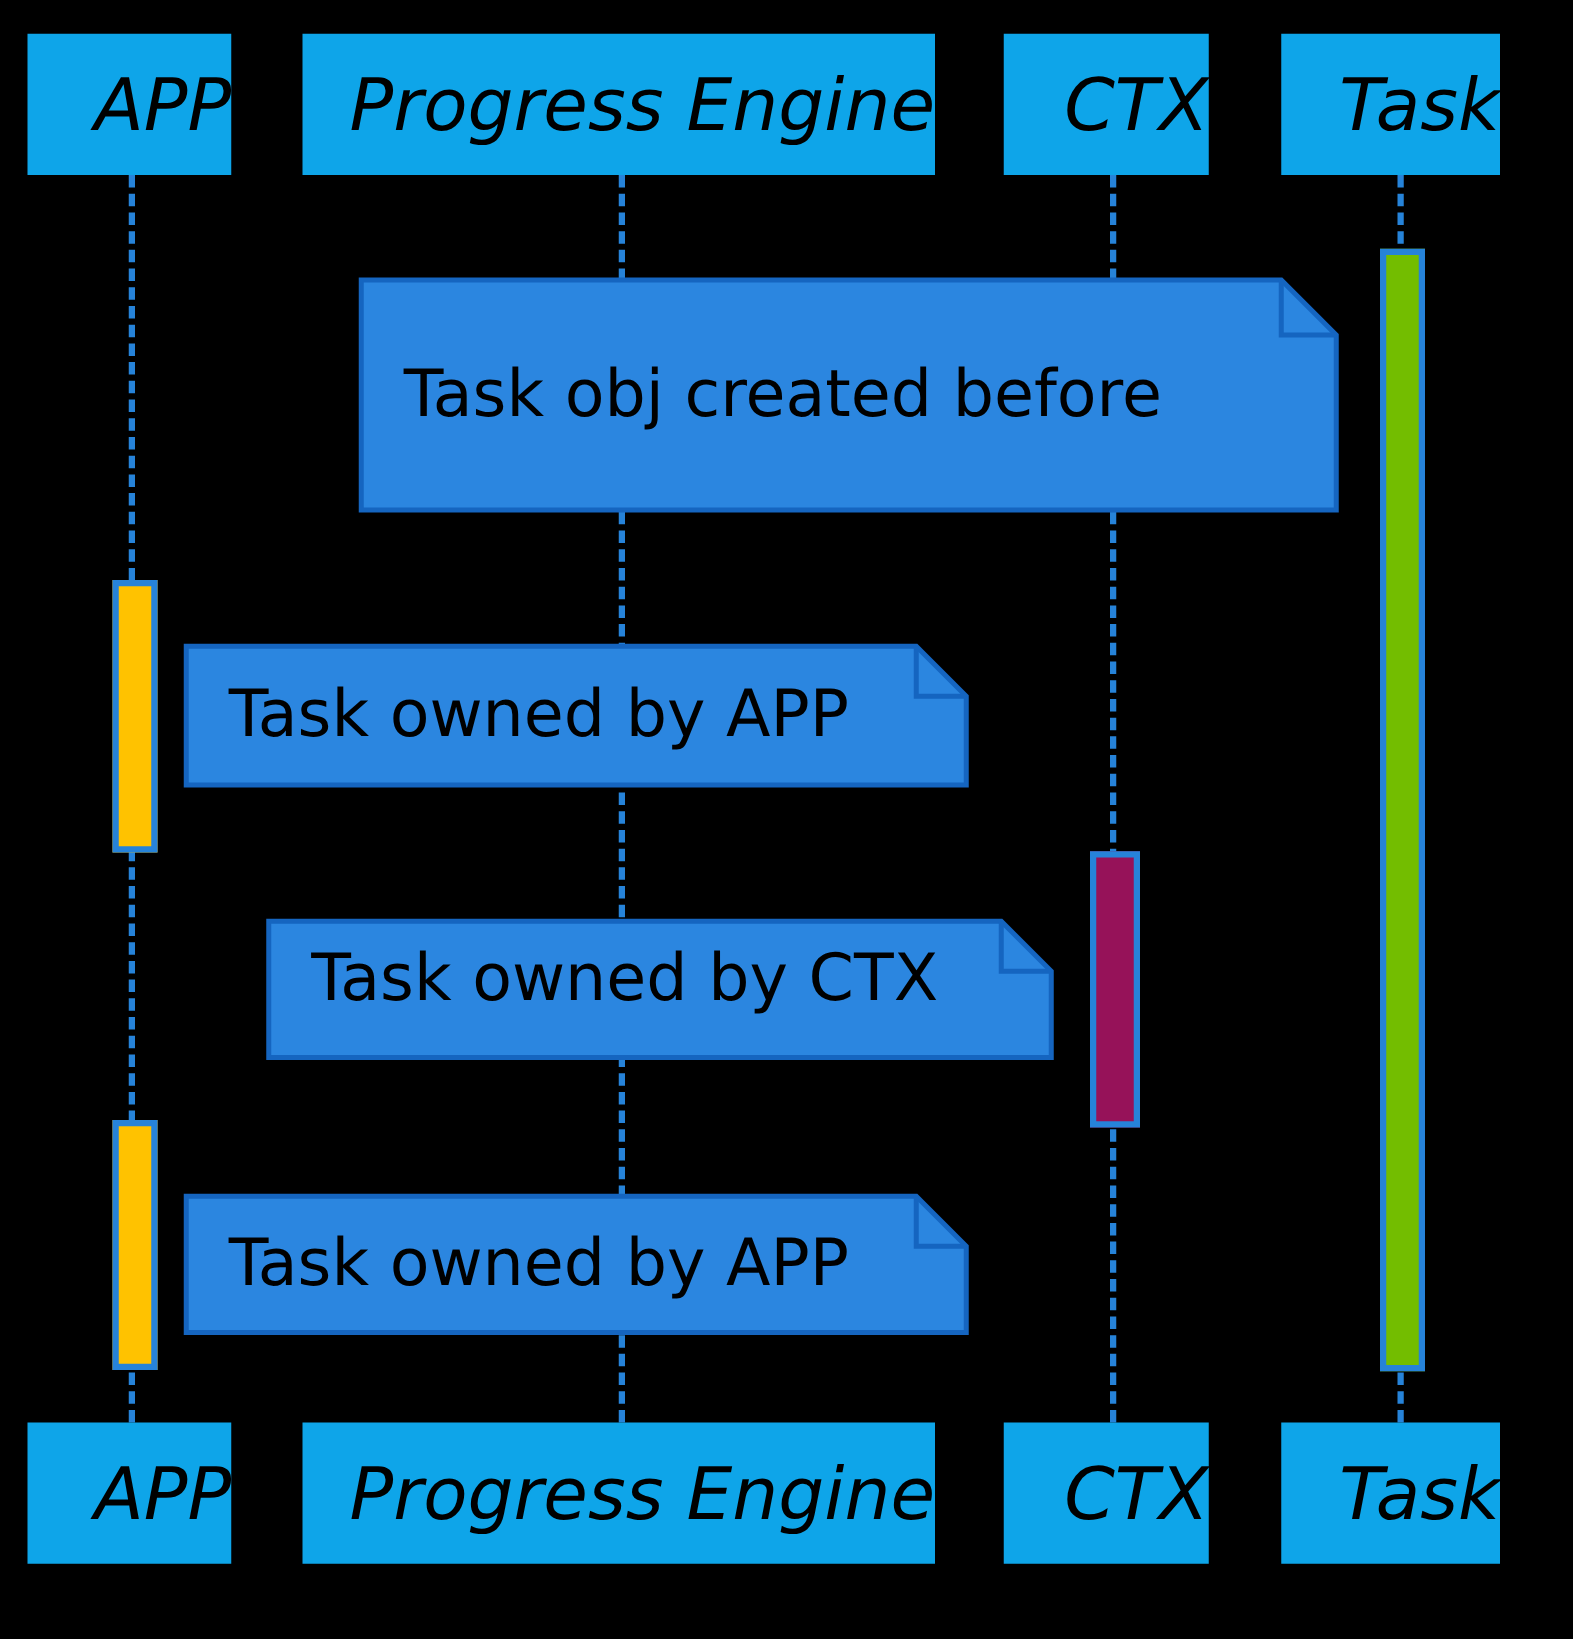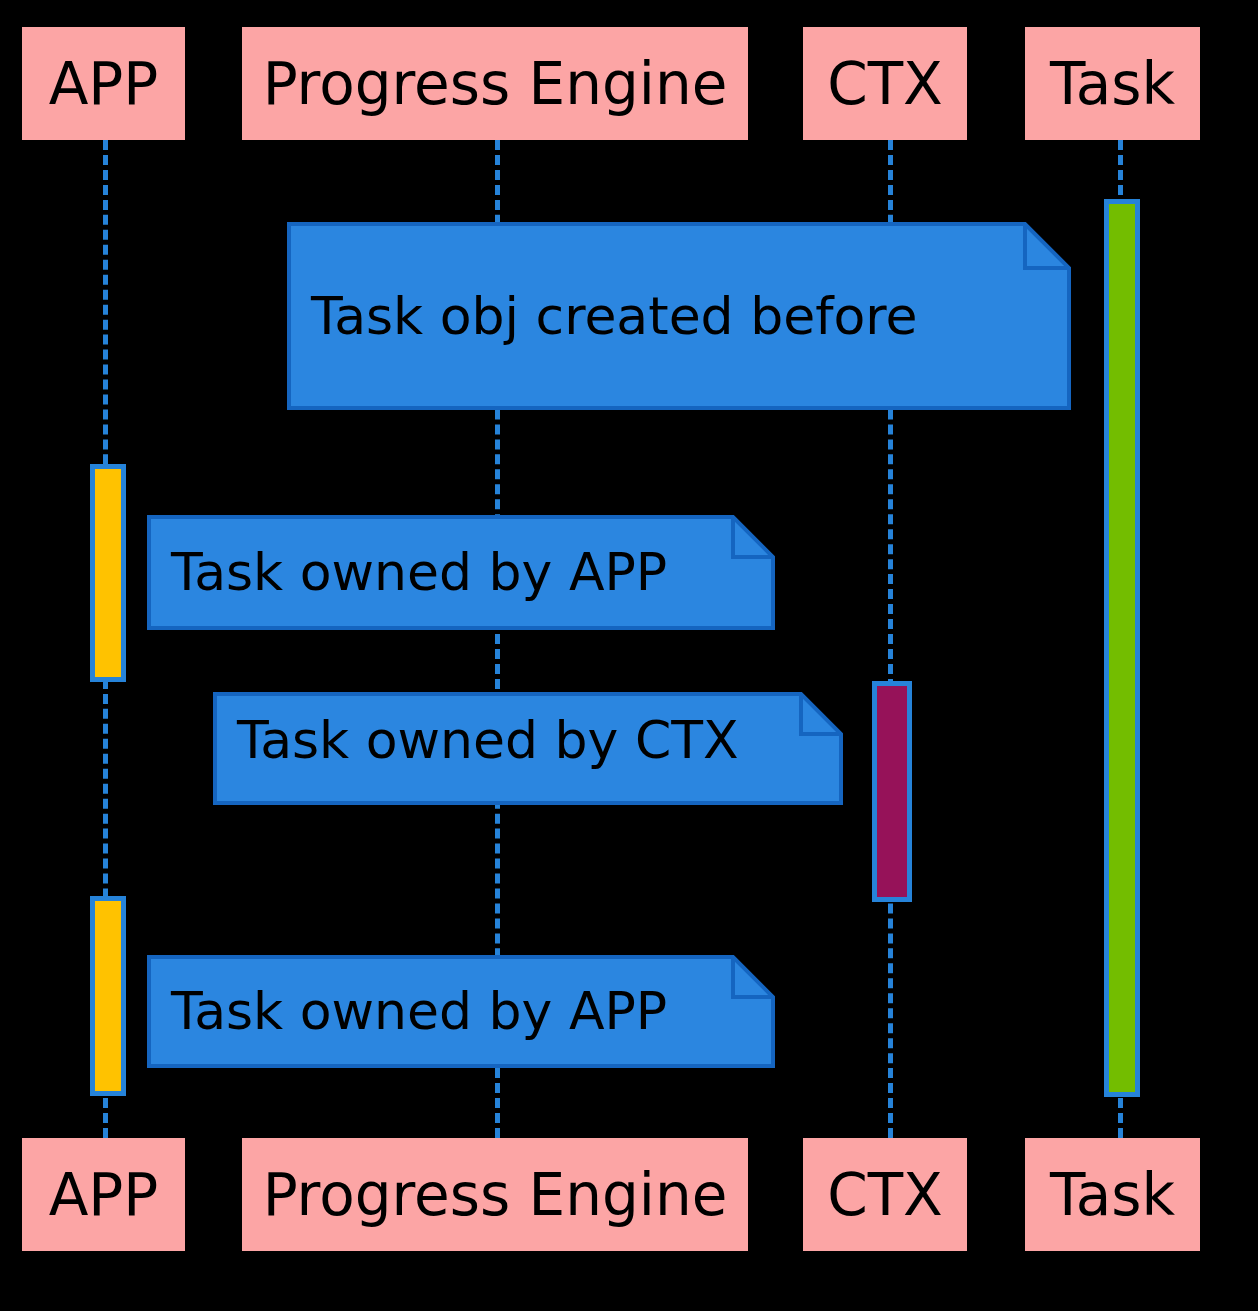--- a/index.html
+++ b/index.html
@@ -15,31 +15,32 @@
     position: relative;
     width: 1258px;
     height: 1311px;
     background: #000000;
     overflow: hidden;
   }
 
   
   .participant-box {
     position: absolute;
-    background: #fca5a5;
+    background: #0ea5e9;
     border: none;
     box-sizing: border-box;
     display: flex;
     align-items: center;
-    justify-content: center;
+    justify-content: flex-end;
     color: #000000;
     font-size: 58px;
     line-height: 1;
     letter-spacing: 0px;
     white-space: nowrap;
+    font-style: italic;
   }
 
   
   .lifeline {
     position: absolute;
     width: 0;
     border-left: 5px dashed #2683D9;
   }
 
   
@@ -59,21 +60,21 @@
   }
   .note-text {
     position: absolute;
     inset: 0;
     display: flex;
     flex-direction: column;
     justify-content: center;
     color: #000000;
     font-size: 52px;
     line-height: 1.28;
-    padding-left: 24px;
+    padding-left: 36px;
     padding-right: 24px;
     box-sizing: border-box;
     white-space: pre;
   }
   .note-line { display: block; }
 
   .note svg {
     position: absolute;
     top: 0; left: 0;
     overflow: visible;
@@ -123,21 +124,21 @@
   <div class="note" style="left:147px; top:515px; width:628px; height:115px;">
     <svg width="628" height="115" viewBox="0 0 628 115">
       <path d="M 2 2 L 586 2 L 626 42 L 626 113 L 2 113 Z" fill="#2B86E0" stroke="#1565C0" stroke-width="4" stroke-linejoin="miter"></path>
       <path d="M 586 2 L 586 42 L 626 42" fill="none" stroke="#1565C0" stroke-width="4" stroke-linejoin="miter"></path>
     </svg>
     <div class="note-text">
       <span class="note-line">Task owned by APP</span>
     </div>
   </div>
 
-  <div class="note" style="left:213px; top:692px; width:630px; height:97px;">
+  <div class="note" style="left:213px; top:735px; width:630px; height:97px;">
     <svg width="630" height="113" viewBox="0 0 630 113">
       <path d="M 2 2 L 588 2 L 628 42 L 628 111 L 2 111 Z" fill="#2B86E0" stroke="#1565C0" stroke-width="4" stroke-linejoin="miter"></path>
       <path d="M 588 2 L 588 42 L 628 42" fill="none" stroke="#1565C0" stroke-width="4" stroke-linejoin="miter"></path>
     </svg>
     <div class="note-text">
       <span class="note-line">Task owned by CTX</span>
     </div>
   </div>
 
   <div class="note" style="left:147px; top:955px; width:628px; height:113px;">

